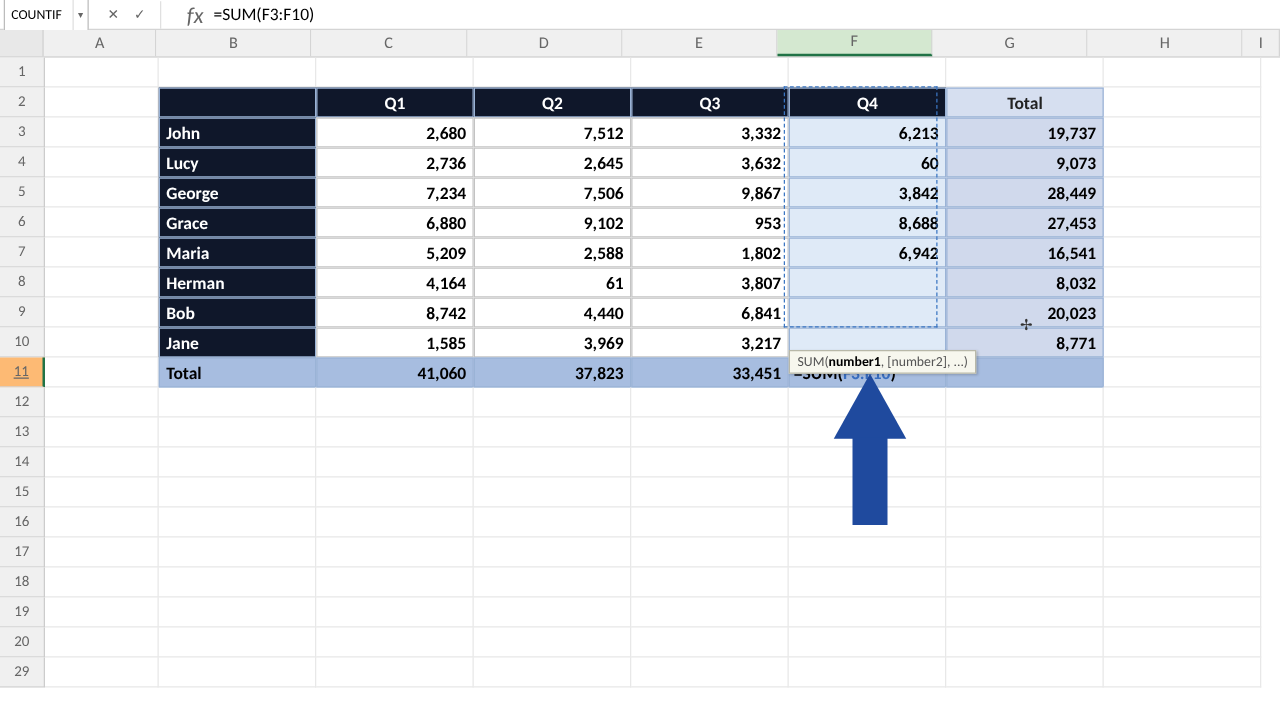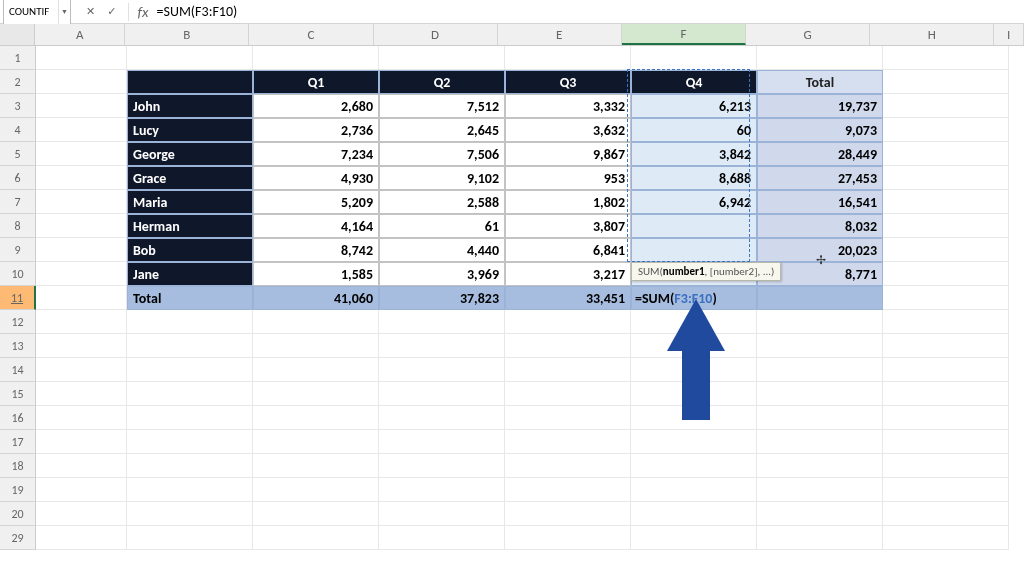--- a/index.html
+++ b/index.html
@@ -5,21 +5,21 @@
     * { margin: 0; padding: 0; box-sizing: border-box; font-family: Calibri, Arial, sans-serif; }
     body { background: #fff; width: 1024px; height: 576px; overflow: hidden; position: relative; font-size: 14px; }
     
     .formula-bar { display: flex; align-items: center; height: 24px; border-bottom: 1px solid #d4d4d4; background: #fff; }
     .name-box { width: 68px; border: 1px solid #bcbcbc; margin-left: 3px; height: 35px; display: flex; align-items: center; padding-left: 5px; font-size: 11px; background: #fff; position: relative; }
     .name-box-dropdown { width: 12px; border-left: 1px solid #e0e0e0; height: 100%; display: flex; align-items: center; justify-content: center; position: absolute; right: 0; color: #666; font-size: 7px; }
     .fx-block { display: flex; align-items: center; gap: 6px; margin-left: 12px; }
     .fx-btn { font-size: 11px; color: #999; padding: 0 3px; }
     .fx-btn.x { color: #666; }
     .fx-btn.check { color: #666; }
-    .fx-label { font-style: italic; font-size: 15px; color: #666; margin-left: 3px; border-left: 1px solid #e0e0e0; padding-left: 8px; }
+    .fx-label { font-style: italic; font-size: 18px; color: #666; margin-left: 3px; border-left: 1px solid #e0e0e0; padding-left: 20px; }
     .formula-input { flex: 1; padding-left: 8px; font-size: 14px; height: 18px; }
     
     .sheet { position: relative; }
     .col-headers { display: flex; height: 22px; background: #f0f0f0; border-bottom: 1px solid #ccc; }
     .corner { width: 36px; background: #e8e8e8; border-right: 1px solid #ccc; }
     .col-h { border-right: 1px solid #d4d4d4; display: flex; align-items: center; justify-content: center; color: #666; font-size: 13px; background: #f0f0f0; }
     .col-h.active-col { background: #d4e8d0; border-bottom: 2px solid #217346; }
     
     .grid { position: relative; }
     .row { display: flex; height: 24px; }
@@ -36,21 +36,21 @@
     .data-num { justify-content: flex-end; font-weight: bold; }
     .data-white { background: #fff; border: 1px solid #c3c3c3; }
     .data-light { background: #dfeaf7; border: 1px solid #9ab3d6; }
     .data-g-total { background: #d0d9ec; border: 1px solid #9ab3d6; font-weight: bold; }
     .tot-row { background: #a7bde0; font-weight: bold; border: 1px solid #9ab3d6; }
     .editing { background: #a7bde0; font-family: Calibri; white-space: nowrap; }
     .editing .sum-fn { color: #000; font-weight: bold; }
     .editing .range-ref { color: #3a6fc0; font-weight: bold; }
     .editing .paren { color: #000; font-weight: bold; }
     
-    .fn-tooltip { position: absolute; left: 631px; top: 262px; background: #f7f7ee; border: 1px solid #b8b8a8; font-size: 11px; padding: 2px 6px; color: #555; box-shadow: 1px 1px 2px rgba(0,0,0,0.2); }
+    .fn-tooltip { position: absolute; left: 631px; top: 280px; background: #f7f7ee; border: 1px solid #b8b8a8; font-size: 11px; padding: 2px 6px; color: #555; box-shadow: 1px 1px 2px rgba(0,0,0,0.2); }
     .fn-tooltip b { color: #000; }
     
     .arrow { position: absolute; left: 667px; top: 299px; }
     .arrow-head { width: 0; height: 0; border-left: 29px solid transparent; border-right: 29px solid transparent; border-bottom: 52px solid #1f4a9e; }
     .arrow-body { width: 28px; height: 70px; background: #1f4a9e; margin-left: 15px; margin-top: -1px; }
     
     .fill-handle-plus { font-size: 12px; color: #333; position: absolute; left: 816px; top: 253px; font-weight: 300; }
     
     .marquee-box { position: absolute; left: 627px; top: 69px; width: 123px; height: 193px; border: 1.5px dashed #3b76c2; pointer-events: none; }
   </style>
@@ -137,21 +137,21 @@
       <div class="cell wD data-white data-num">7,506</div>
       <div class="cell wE data-white data-num">9,867</div>
       <div class="cell wF data-light data-num">3,842</div>
       <div class="cell wG data-g-total data-num">28,449</div>
       <div class="cell wH"></div>
     </div>
     <div class="row">
       <div class="row-h">6</div>
       <div class="cell wA"></div>
       <div class="cell wB hdr-blue">Grace</div>
-      <div class="cell wC data-white data-num">4,930</div>
+      <div class="cell wC data-white data-num">6,880</div>
       <div class="cell wD data-white data-num">9,102</div>
       <div class="cell wE data-white data-num">953</div>
       <div class="cell wF data-light data-num">8,688</div>
       <div class="cell wG data-g-total data-num">27,453</div>
       <div class="cell wH"></div>
     </div>
     <div class="row">
       <div class="row-h">7</div>
       <div class="cell wA"></div>
       <div class="cell wB hdr-blue">Maria</div>

